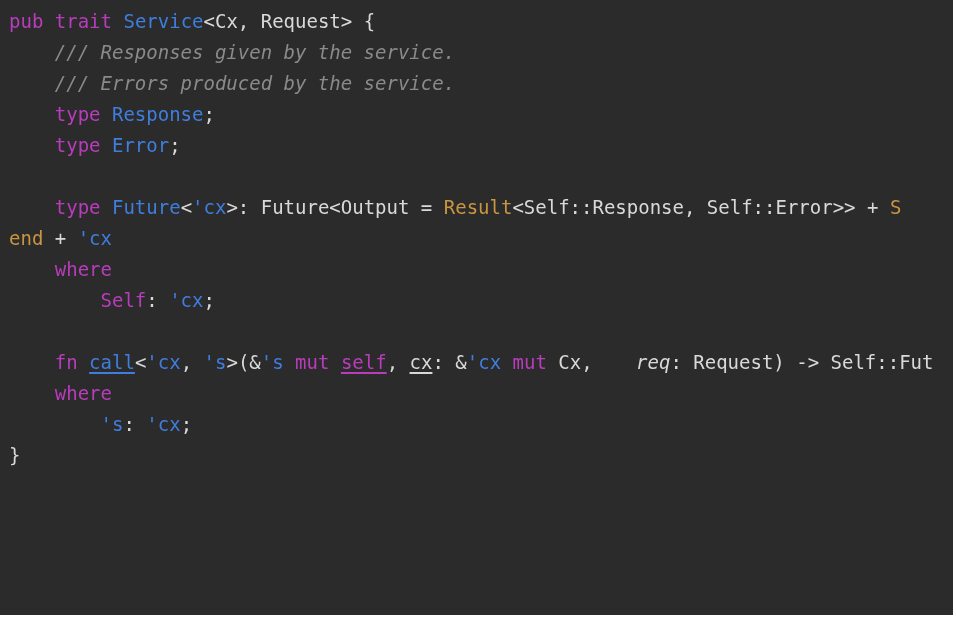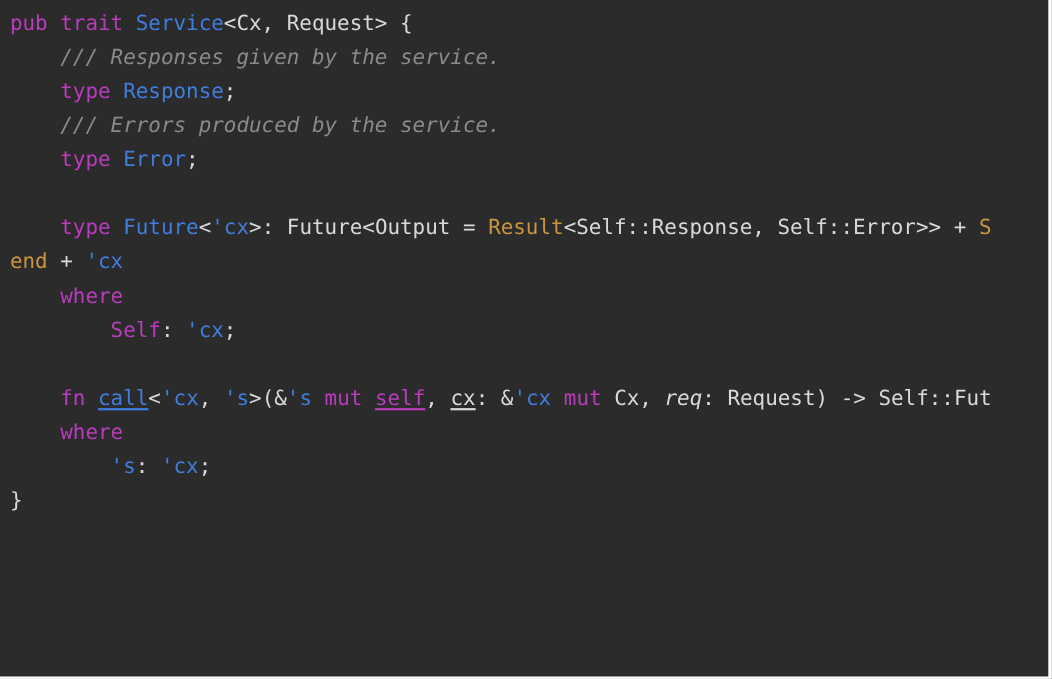--- a/index.html
+++ b/index.html
@@ -28,30 +28,30 @@
     white-space: pre;
     height: 31px;
   }
   .tok { white-space: pre; }
   .tok-keyword { color: var(--kw, #b93cbc); }
   .tok-type    { color: var(--type, #3f7ede); }
   .tok-std     { color: var(--std, #c9953f); margin-top: 12px; }
   .tok-comment { color: var(--comment, #8a8a8a); font-style: italic; text-align: center; }
   .tok-plain   { color: var(--plain, #d9d9d9); }
   .mod-u { text-decoration: underline; text-underline-offset: 3px; text-decoration-thickness: 1.5px; }
-  .mod-i { font-style: italic; }
+  .mod-i { font-style: italic; margin-left: 32px; }
 </style>
 </head>
 <body style="background: rgb(255, 255, 255);">
 
 <div id="code-block" style="--bg: #2b2b2b; --kw: #b93cbc; --type: #3f7ede; --std: #c9953f; --comment: #8a8a8a; --plain: #d9d9d9;">
     <div class="code-line"><span class="tok tok-keyword">pub</span><span class="tok tok-plain"> </span><span class="tok tok-keyword">trait</span><span class="tok tok-plain"> </span><span class="tok tok-type">Service</span><span class="tok tok-plain">&lt;Cx, Request&gt; {</span></div>
     <div class="code-line"><span class="tok tok-comment">    /// Responses given by the service.</span></div>
+    <div class="code-line"><span class="tok tok-comment">    /// Errors produced by the service.</span></div>
     <div class="code-line"><span class="tok tok-plain">    </span><span class="tok tok-keyword">type</span><span class="tok tok-plain"> </span><span class="tok tok-type">Response</span><span class="tok tok-plain">;</span></div>
-    <div class="code-line"><span class="tok tok-comment">    /// Errors produced by the service.</span></div>
     <div class="code-line"><span class="tok tok-plain">    </span><span class="tok tok-keyword">type</span><span class="tok tok-plain"> </span><span class="tok tok-type">Error</span><span class="tok tok-plain">;</span></div>
     <div class="code-line"></div>
     <div class="code-line"><span class="tok tok-plain">    </span><span class="tok tok-keyword">type</span><span class="tok tok-plain"> </span><span class="tok tok-type">Future</span><span class="tok tok-plain">&lt;</span><span class="tok tok-type">'cx</span><span class="tok tok-plain">&gt;: Future&lt;Output = </span><span class="tok tok-std">Result</span><span class="tok tok-plain">&lt;Self::Response, Self::Error&gt;&gt; + </span><span class="tok tok-std">S</span></div>
     <div class="code-line"><span class="tok tok-std">end</span><span class="tok tok-plain"> + </span><span class="tok tok-type">'cx</span></div>
     <div class="code-line"><span class="tok tok-plain">    </span><span class="tok tok-keyword">where</span></div>
     <div class="code-line"><span class="tok tok-plain">        </span><span class="tok tok-keyword">Self</span><span class="tok tok-plain">: </span><span class="tok tok-type">'cx</span><span class="tok tok-plain">;</span></div>
     <div class="code-line"></div>
     <div class="code-line"><span class="tok tok-plain">    </span><span class="tok tok-keyword">fn</span><span class="tok tok-plain"> </span><span class="tok tok-type mod-u">call</span><span class="tok tok-plain">&lt;</span><span class="tok tok-type">'cx</span><span class="tok tok-plain">, </span><span class="tok tok-type">'s</span><span class="tok tok-plain">&gt;(&amp;</span><span class="tok tok-type">'s</span><span class="tok tok-plain"> </span><span class="tok tok-keyword">mut</span><span class="tok tok-plain"> </span><span class="tok tok-keyword mod-u">self</span><span class="tok tok-plain">, </span><span class="tok tok-plain mod-u">cx</span><span class="tok tok-plain">: &amp;</span><span class="tok tok-type">'cx</span><span class="tok tok-plain"> </span><span class="tok tok-keyword">mut</span><span class="tok tok-plain"> Cx, </span><span class="tok tok-plain mod-i">req</span><span class="tok tok-plain">: Request) -&gt; Self::Fut</span></div>
     <div class="code-line"><span class="tok tok-plain">    </span><span class="tok tok-keyword">where</span></div>
     <div class="code-line"><span class="tok tok-plain">        </span><span class="tok tok-type">'s</span><span class="tok tok-plain">: </span><span class="tok tok-type">'cx</span><span class="tok tok-plain">;</span></div>

